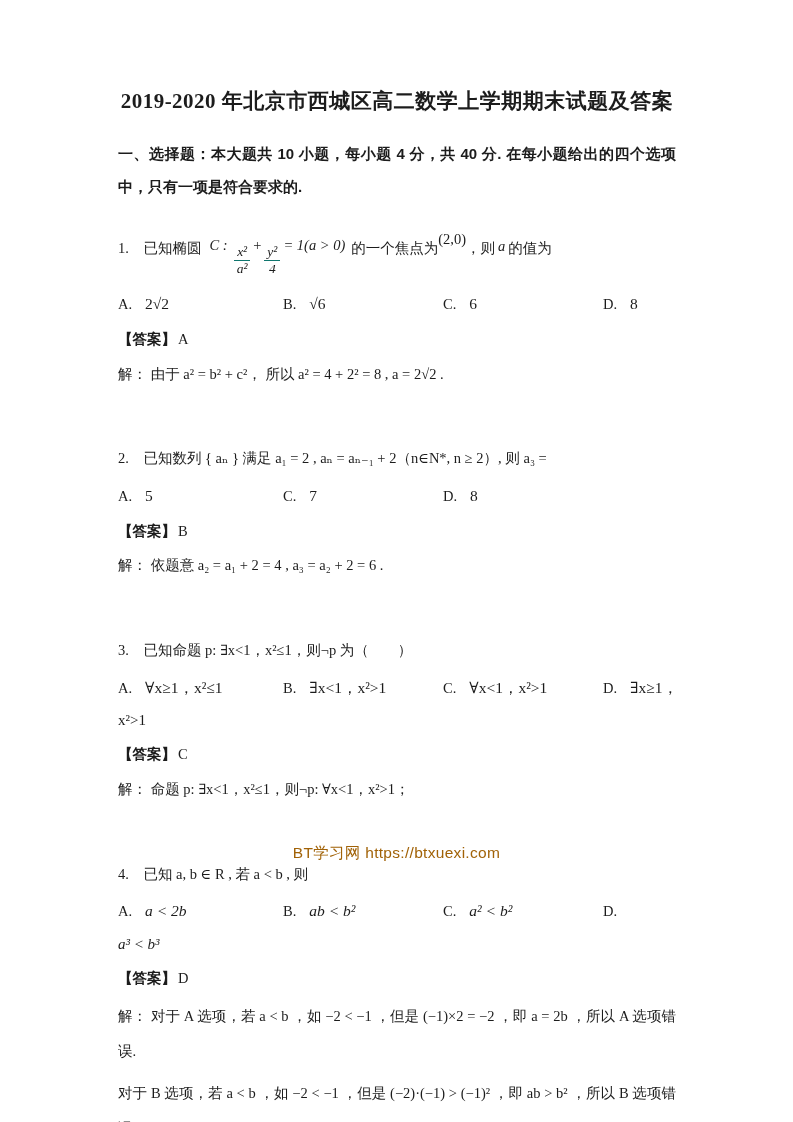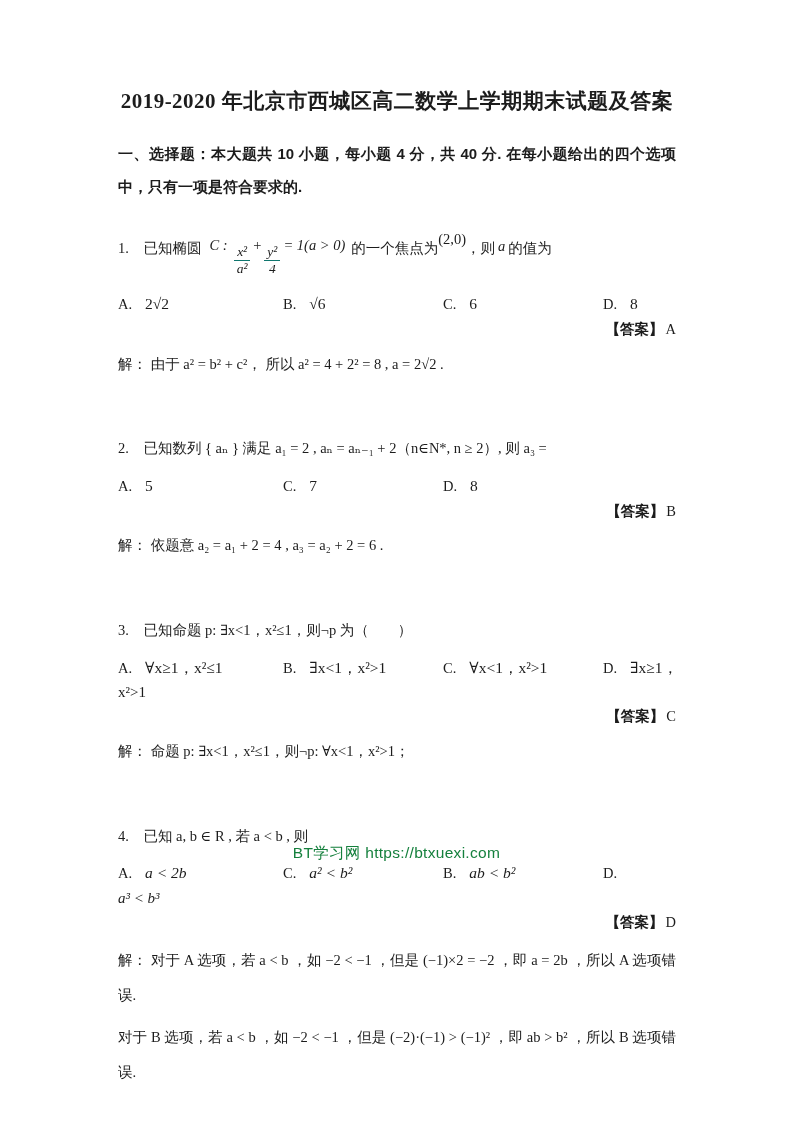--- a/index.html
+++ b/index.html
@@ -59,31 +59,31 @@
   .baseline-text { display: inline-block; vertical-align: baseline; }
   .options {
     display: grid;
     grid-template-columns: 165px 160px 160px 1fr;
     margin-top: 10px;
     line-height: 1.6;
   }
   .opt { white-space: nowrap; }
   .olbl { display: inline-block; margin-right: 13px; }
   .oval { font-size: 15.5px; }
-  .opt-cont { line-height: 1.6; font-size: 15px; }
-  .answer { font-weight: bold; line-height: 1.7; text-align: right; }
+  .opt-cont { margin-top: 8px; line-height: 1.6; font-size: 15px; }
+  .answer { margin-top: 10px; font-weight: bold; line-height: 1.7; }
   .answer .ans-val { font-family: "Liberation Serif", serif; font-weight: normal; margin-left: 2px; }
   .solution { margin-top: 7px; line-height: 2.2; text-align: justify; }
   .sol-par { line-height: 2.45; text-align: justify; margin: 0; }
   .footer {
     position: absolute;
     left: 0; right: 0;
     bottom: 28px;
     text-align: center;
-    color: #15803d;
+    color: #a16207;
     font-family: "Liberation Sans", "DejaVu Sans", sans-serif;
     font-size: 15.5px;
     letter-spacing: 0.3px;
   }
 </style>
 </head>
 <body>
 
 <div class="page">
 
@@ -127,22 +127,22 @@
     </div>
     <div class="opt-cont">x²&gt;1</div>
     <div class="answer"><span class="ans-label">【答案】</span><span class="ans-val">C</span></div>
     <div class="solution">解： 命题 p:  ∃x&lt;1，x²≤1，则¬p:  ∀x&lt;1，x²&gt;1；</div>
   </div>
 
   <div class="question q-gap">
     <div class="stem">4.　已知 a, b ∈ R , 若 a &lt; b , 则</div>
     <div class="options">
       <span class="opt"><span class="olbl">A.</span><span class="oval mi">a &lt; 2b</span></span>
+      <span class="opt"><span class="olbl">B.</span><span class="oval mi">ab &lt; b²</span></span>
       <span class="opt"><span class="olbl">C.</span><span class="oval mi">a² &lt; b²</span></span>
-      <span class="opt"><span class="olbl">B.</span><span class="oval mi">ab &lt; b²</span></span>
       <span class="opt"><span class="olbl">D.</span><span class="oval mi"></span></span>
     </div>
     <div class="opt-cont mi">a³ &lt; b³</div>
     <div class="answer"><span class="ans-label">【答案】</span><span class="ans-val">D</span></div>
     <p class="sol-par" style="margin-top:8px;">解： 对于 A 选项，若 a &lt; b ，如 −2 &lt; −1 ，但是 (−1)×2 = −2 ，即 a = 2b ，所以 A 选项错误.</p>
     <p class="sol-par" style="margin-top:6px;">对于 B 选项，若 a &lt; b ，如 −2 &lt; −1 ，但是 (−2)·(−1) &gt; (−1)² ，即 ab &gt; b² ，所以 B 选项错误.</p>
 
   </div>
 
   <div class="footer">BT学习网 https://btxuexi.com</div>

